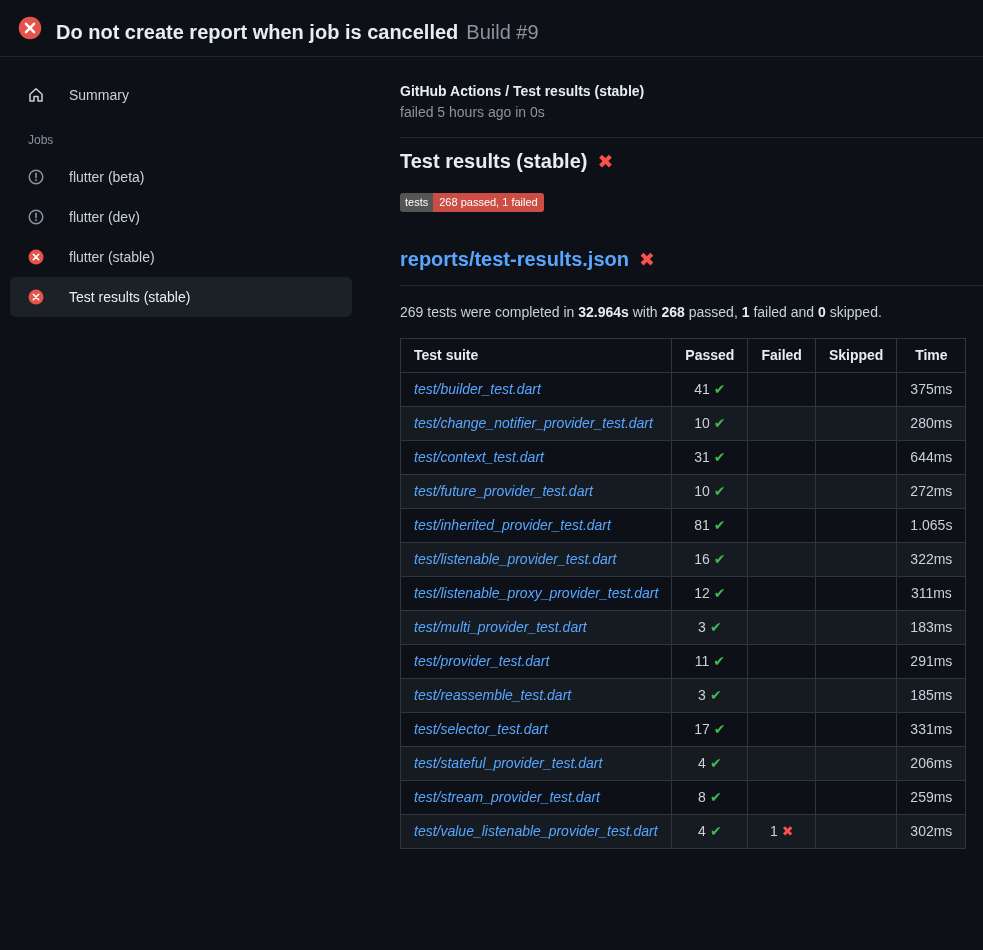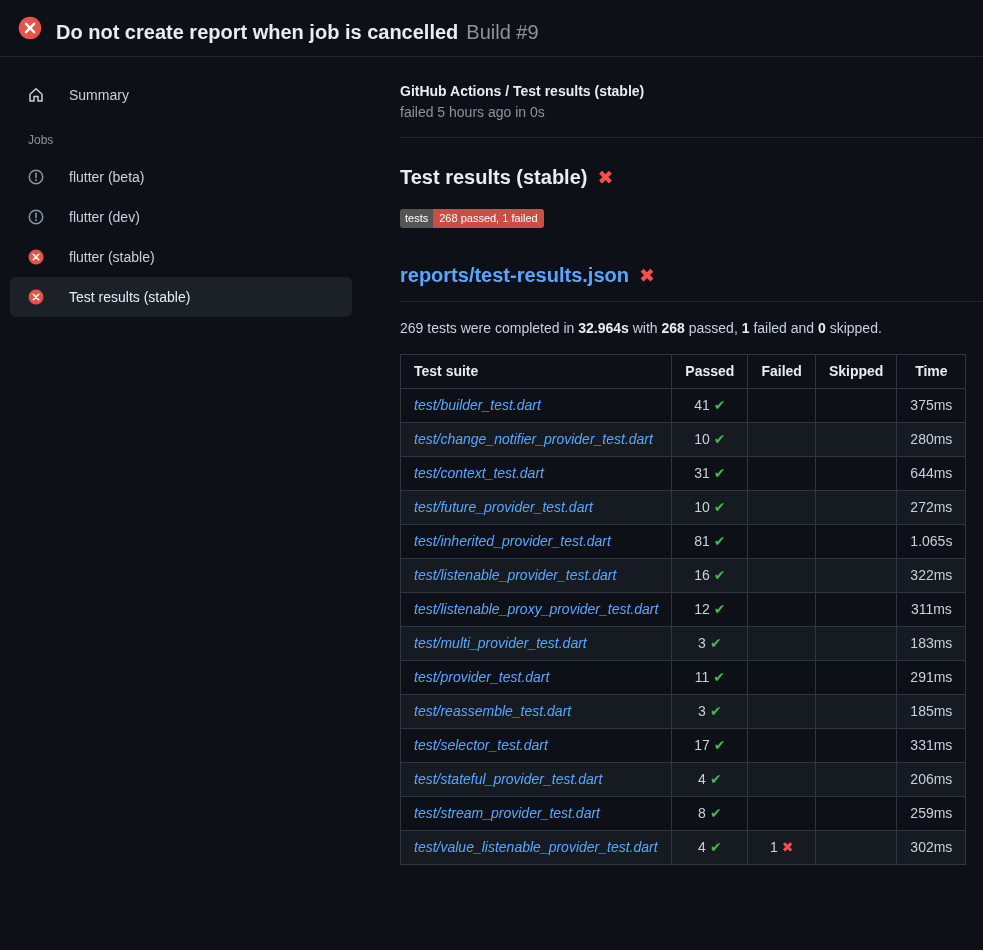--- a/index.html
+++ b/index.html
@@ -47,21 +47,21 @@
   }
   .icon { display:inline-flex; width:16px; height:16px; }
 
   
   .main { flex:1; padding-top:24px; min-width:0; }
   .breadcrumb { font-size:14px; font-weight:700; color:#e6edf3; line-height:20px; margin-right:32px; }
   .meta { font-size:14px; color:#8b949e; line-height:18px; margin-top:2px; margin-right:32px; }
   .hr { border-top:1px solid #21262d; margin-top:16px; }
 
   h2.section-title {
-    margin-top:26px; margin-right:32px;
+    margin-top:10px; margin-right:32px;
     font-size:20px; line-height:26px; font-weight:700; color:#e6edf3;
   }
   .heading-x { color:var(--color-red); font-weight:700; font-size:19px; margin-left:10px; }
 
   .badge {
     display:inline-flex; margin-top:18px;
     font-size:11px; line-height:11px; color:#ffffff;
     border-radius:3px; overflow:hidden;
   }
   .badge-label { background:var(--color-badge_label_bg); padding:4px 5px; }

